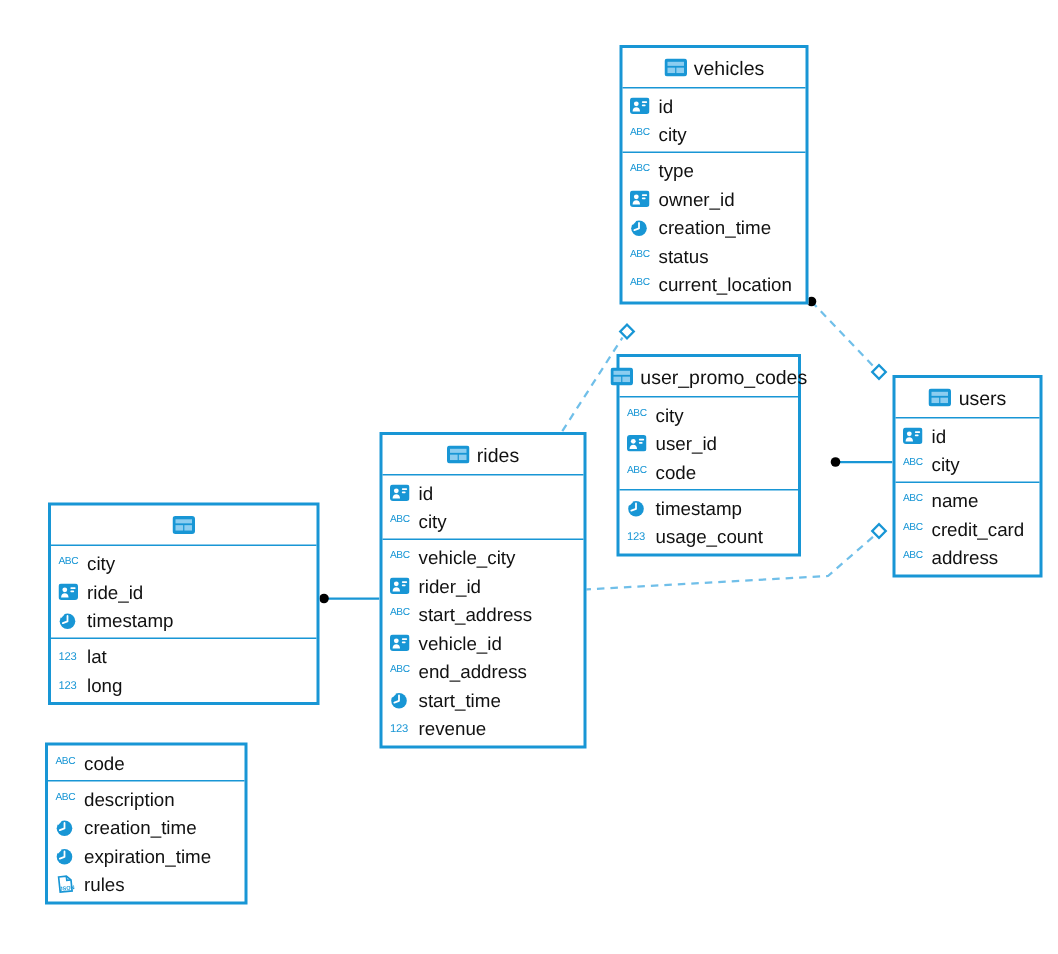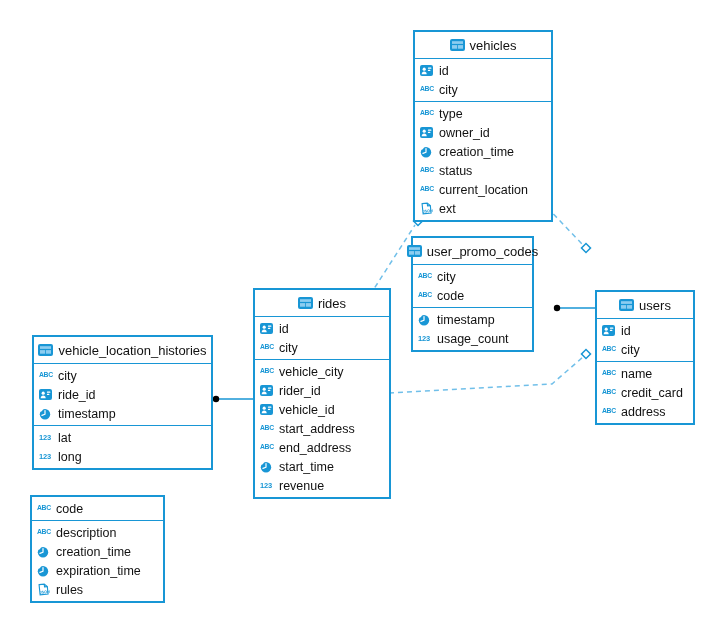--- a/index.html
+++ b/index.html
@@ -8,21 +8,21 @@
   #connector-layer{position:absolute;left:0;top:0;width:705px;height:636px;pointer-events:none;}
   .er-table{position:absolute;background:#fff;border:2px solid var(--accent);box-sizing:border-box;z-index:2;}
   .thead{height:26px;display:flex;align-items:center;justify-content:center;gap:5px;
          border-bottom:1.5px solid var(--accent);font-size:13px;color:#111;}
   .tname{white-space:nowrap;}
   .section{padding:2px 0;}
   .section.keys{border-bottom:1.5px solid var(--accent);}
   .row{height:19px;display:flex;align-items:center;padding:0 4px 0 5px;font-size:12.5px;color:#111;white-space:nowrap;}
   .row.key .col-label{font-weight:normal;}
   .icon-cell{flex:0 0 19px;width:19px;display:flex;align-items:center;justify-content:flex-start;}
-  .type-text{color:var(--accent);font-weight:bold;font-size:6.8px;letter-spacing:-0.3px;line-height:1;text-align:right;}
+  .type-text{color:var(--accent);font-weight:normal;font-size:6.8px;letter-spacing:-0.3px;line-height:1;text-align:right;}
   .type-text.num{font-size:7.5px;letter-spacing:-0.2px;}
   svg .dash-line{stroke:var(--dashed);stroke-width:1.5;fill:none;stroke-dasharray:5 4;}
   svg .solid-line{stroke:var(--accent);stroke-width:1.5;fill:none;}
   svg .end-dot{fill:#000;}
   svg .end-diamond{fill:#fff;stroke:var(--accent);stroke-width:1.5;}
 </style>
 </head>
 <body>
 
 <div class="canvas">
@@ -45,21 +45,21 @@
         <rect x="582.8" y="244.8" width="6.4" height="6.4" transform="rotate(45 586 248)" class="end-diamond"></rect>
         <circle cx="541" cy="201" r="3.2" class="end-dot"></circle>
       </g>
       <g>
         <polyline points="371,394 552,384 583,357" class="dash-line"></polyline>
         <rect x="582.8" y="350.8" width="6.4" height="6.4" transform="rotate(45 586 354)" class="end-diamond"></rect>
         <circle cx="371" cy="394" r="3.2" class="end-dot"></circle>
       </g>
     </svg>
   <div id="tables">
-      <div class="er-table" style="left: 413px; top: 30px; width: 140px;">
+      <div class="er-table" style="left: 413px; top: 30px; width: 126px;">
         <div class="thead">
           <span class="icon-cell" style="flex: 0 0 auto; width: auto;">
             <svg width="15" height="12" viewBox="0 0 15 12">
               <rect width="15" height="12" rx="2" fill="#1896d5"></rect>
               <rect x="2" y="2.2" width="11" height="2.7" fill="#8ccdf0"></rect>
               <rect x="2" y="6.1" width="5.1" height="3.6" fill="#8ccdf0"></rect>
               <rect x="7.9" y="6.1" width="5.1" height="3.6" fill="#8ccdf0"></rect>
             </svg>
           </span>
           <span class="tname">vehicles</span>
@@ -117,32 +117,20 @@
             <span class="icon-cell">
               <span class="type-text">ABC</span>
             </span>
             <span class="col-label">status</span>
           </div>
           <div class="row">
             <span class="icon-cell">
               <span class="type-text">ABC</span>
             </span>
             <span class="col-label">current_location</span>
-          </div>
-          <div class="row">
-            <span class="icon-cell">
-              <svg width="13" height="13" viewBox="0 0 13 13">
-                <g transform="rotate(-6 6.5 6.5)">
-                  <path d="M2.6 1.2 h5.2 l2.8 2.8 v7.4 h-8 z" fill="#fff" stroke="#1896d5" stroke-width="1.1"></path>
-                  <path d="M7.8 1.2 v2.8 h2.8" fill="none" stroke="#1896d5" stroke-width="1.1"></path>
-                  <text x="2.4" y="10.4" font-size="3.7" font-weight="bold" fill="#1896d5" font-family="Liberation Sans, sans-serif">JSON</text>
-                </g>
-              </svg>
-            </span>
-            <span class="col-label">ext</span>
           </div>
         </div>
       </div>
       <div class="er-table" style="left: 411px; top: 236px; width: 123px;">
         <div class="thead">
           <span class="icon-cell" style="flex: 0 0 auto; width: auto;">
             <svg width="15" height="12" viewBox="0 0 15 12">
               <rect width="15" height="12" rx="2" fill="#1896d5"></rect>
               <rect x="2" y="2.2" width="11" height="2.7" fill="#8ccdf0"></rect>
               <rect x="2" y="6.1" width="5.1" height="3.6" fill="#8ccdf0"></rect>
@@ -153,20 +141,32 @@
         </div>
         <div class="section keys">
           <div class="row key">
             <span class="icon-cell">
               <span class="type-text">ABC</span>
             </span>
             <span class="col-label">city</span>
           </div>
           <div class="row key">
             <span class="icon-cell">
+              <svg width="13" height="11" viewBox="0 0 13 11">
+                <rect width="13" height="11" rx="2" fill="#1896d5"></rect>
+                <circle cx="4.2" cy="4.2" r="1.6" fill="#fff"></circle>
+                <path d="M1.7 9.3 C1.7 7.5 2.8 6.5 4.2 6.5 C5.6 6.5 6.7 7.5 6.7 9.3 Z" fill="#fff"></path>
+                <rect x="7.9" y="2.5" width="3.5" height="1.2" rx="0.5" fill="#fff"></rect>
+                <rect x="7.9" y="4.7" width="2.5" height="1.2" rx="0.5" fill="#fff"></rect>
+              </svg>
+            </span>
+            <span class="col-label">user_id</span>
+          </div>
+          <div class="row key">
+            <span class="icon-cell">
               <span class="type-text">ABC</span>
             </span>
             <span class="col-label">code</span>
           </div>
         </div>
         <div class="section cols">
           <div class="row">
             <span class="icon-cell">
               <svg width="12" height="12" viewBox="0 0 12 12">
                 <circle cx="6" cy="6.2" r="5.2" fill="#1896d5"></circle>
@@ -177,21 +177,21 @@
             <span class="col-label">timestamp</span>
           </div>
           <div class="row">
             <span class="icon-cell">
               <span class="type-text num">123</span>
             </span>
             <span class="col-label">usage_count</span>
           </div>
         </div>
       </div>
-      <div class="er-table" style="left: 595px; top: 250px; width: 100px; margin-top: 40px;">
+      <div class="er-table" style="left: 595px; top: 250px; width: 100px;">
         <div class="thead">
           <span class="icon-cell" style="flex: 0 0 auto; width: auto;">
             <svg width="15" height="12" viewBox="0 0 15 12">
               <rect width="15" height="12" rx="2" fill="#1896d5"></rect>
               <rect x="2" y="2.2" width="11" height="2.7" fill="#8ccdf0"></rect>
               <rect x="2" y="6.1" width="5.1" height="3.6" fill="#8ccdf0"></rect>
               <rect x="7.9" y="6.1" width="5.1" height="3.6" fill="#8ccdf0"></rect>
             </svg>
           </span>
           <span class="tname">users</span>
@@ -283,35 +283,35 @@
                 <circle cx="4.2" cy="4.2" r="1.6" fill="#fff"></circle>
                 <path d="M1.7 9.3 C1.7 7.5 2.8 6.5 4.2 6.5 C5.6 6.5 6.7 7.5 6.7 9.3 Z" fill="#fff"></path>
                 <rect x="7.9" y="2.5" width="3.5" height="1.2" rx="0.5" fill="#fff"></rect>
                 <rect x="7.9" y="4.7" width="2.5" height="1.2" rx="0.5" fill="#fff"></rect>
               </svg>
             </span>
             <span class="col-label">rider_id</span>
           </div>
           <div class="row">
             <span class="icon-cell">
+              <span class="type-text">ABC</span>
+            </span>
+            <span class="col-label">start_address</span>
+          </div>
+          <div class="row">
+            <span class="icon-cell">
               <svg width="13" height="11" viewBox="0 0 13 11">
                 <rect width="13" height="11" rx="2" fill="#1896d5"></rect>
                 <circle cx="4.2" cy="4.2" r="1.6" fill="#fff"></circle>
                 <path d="M1.7 9.3 C1.7 7.5 2.8 6.5 4.2 6.5 C5.6 6.5 6.7 7.5 6.7 9.3 Z" fill="#fff"></path>
                 <rect x="7.9" y="2.5" width="3.5" height="1.2" rx="0.5" fill="#fff"></rect>
                 <rect x="7.9" y="4.7" width="2.5" height="1.2" rx="0.5" fill="#fff"></rect>
               </svg>
             </span>
             <span class="col-label">vehicle_id</span>
-          </div>
-          <div class="row">
-            <span class="icon-cell">
-              <span class="type-text">ABC</span>
-            </span>
-            <span class="col-label">start_address</span>
           </div>
           <div class="row">
             <span class="icon-cell">
               <span class="type-text">ABC</span>
             </span>
             <span class="col-label">end_address</span>
           </div>
           <div class="row">
             <span class="icon-cell">
               <svg width="12" height="12" viewBox="0 0 12 12">
@@ -333,21 +333,20 @@
       <div class="er-table" style="left: 32px; top: 335px; width: 181px;">
         <div class="thead">
           <span class="icon-cell" style="flex: 0 0 auto; width: auto;">
             <svg width="15" height="12" viewBox="0 0 15 12">
               <rect width="15" height="12" rx="2" fill="#1896d5"></rect>
               <rect x="2" y="2.2" width="11" height="2.7" fill="#8ccdf0"></rect>
               <rect x="2" y="6.1" width="5.1" height="3.6" fill="#8ccdf0"></rect>
               <rect x="7.9" y="6.1" width="5.1" height="3.6" fill="#8ccdf0"></rect>
             </svg>
           </span>
-          <span class="tname">vehicle_location_histories</span>
         </div>
         <div class="section keys">
           <div class="row key">
             <span class="icon-cell">
               <span class="type-text">ABC</span>
             </span>
             <span class="col-label">city</span>
           </div>
           <div class="row key">
             <span class="icon-cell">

